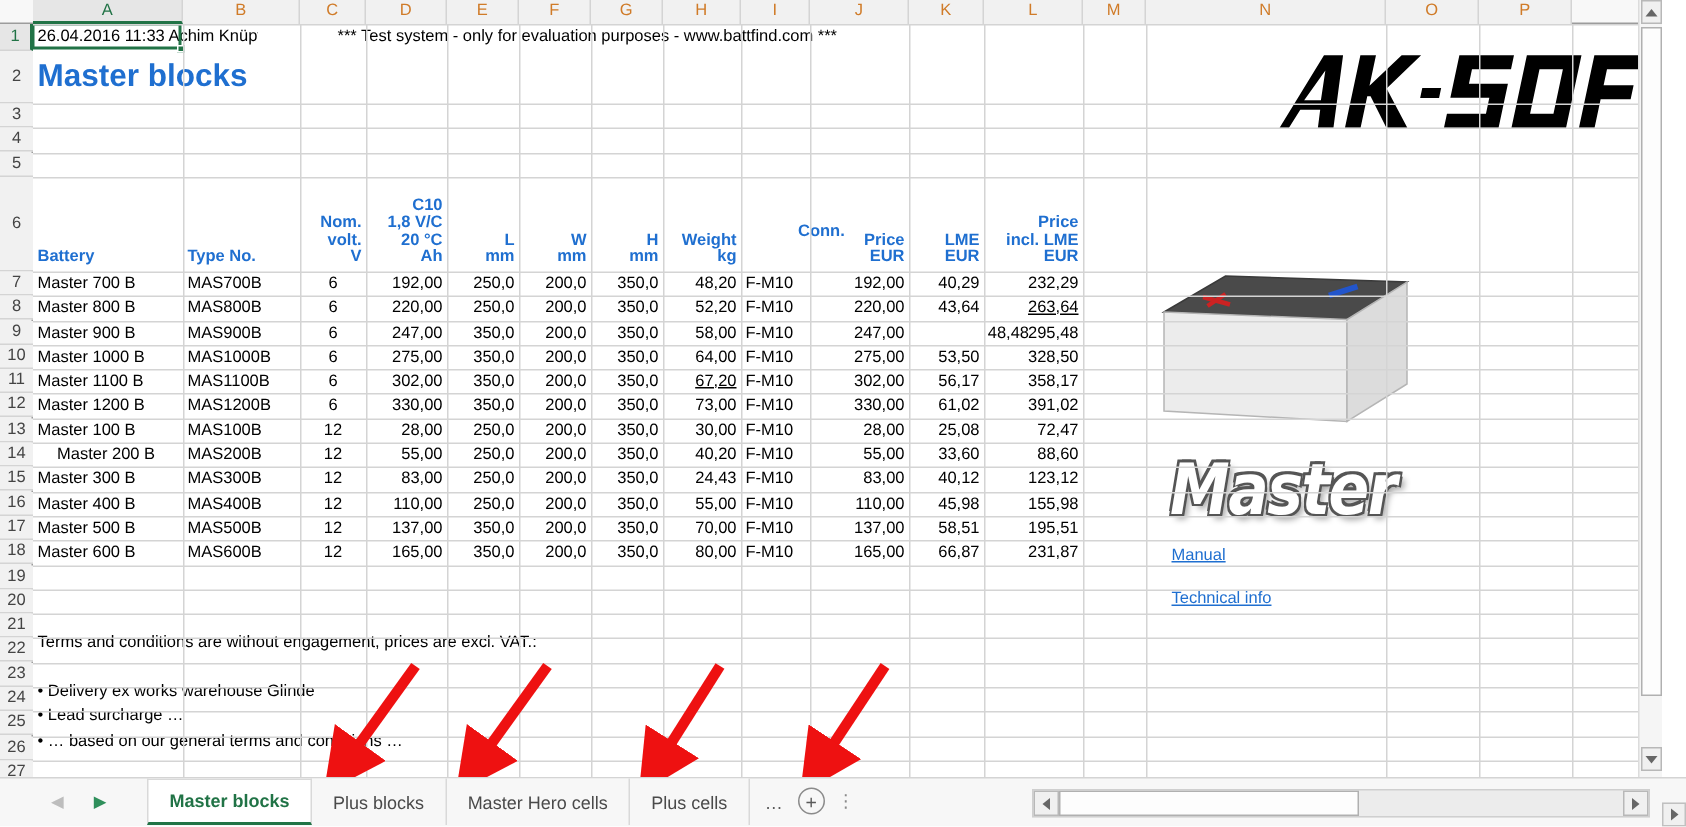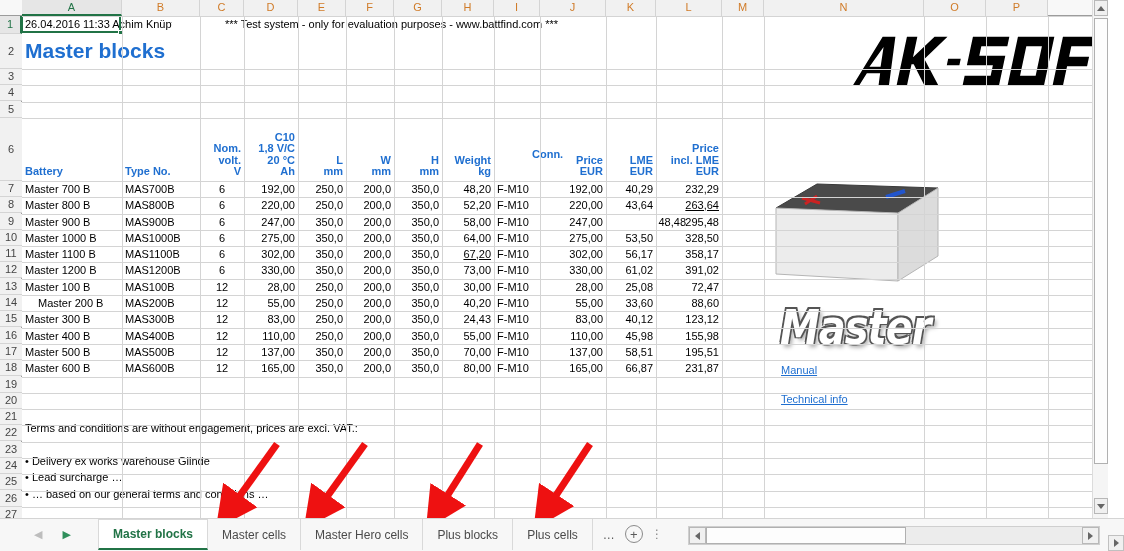--- a/index.html
+++ b/index.html
@@ -596,23 +596,22 @@
     </g>
   </svg>
 
   <div class="tabbar">
     <div class="navbtns">
       <span class="dim">◀</span>
       <span>▶</span>
     </div>
     <div class="tabs" id="tabs">
         <div class="tab active">Master blocks</div>
-        <div class="tab">Master cells</div>
+        <div class="tab">Plus blocks</div>
         <div class="tab">Master Hero cells</div>
-        <div class="tab">Plus blocks</div>
         <div class="tab">Plus cells</div>
         <div class="tab-ellipsis">…</div>
         <div class="addsheet">+</div>
         <div class="kebab">⋮</div>
       </div>
     <div class="hscroll">
       <div class="sbtn">
         <span class="tri left"></span>
       </div>
       <div class="hthumb"></div>

